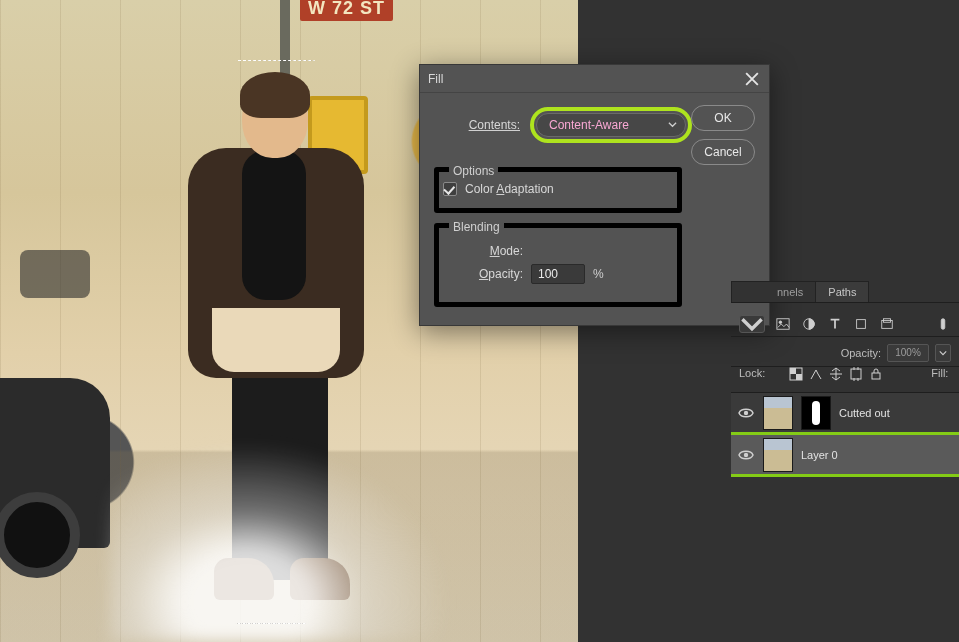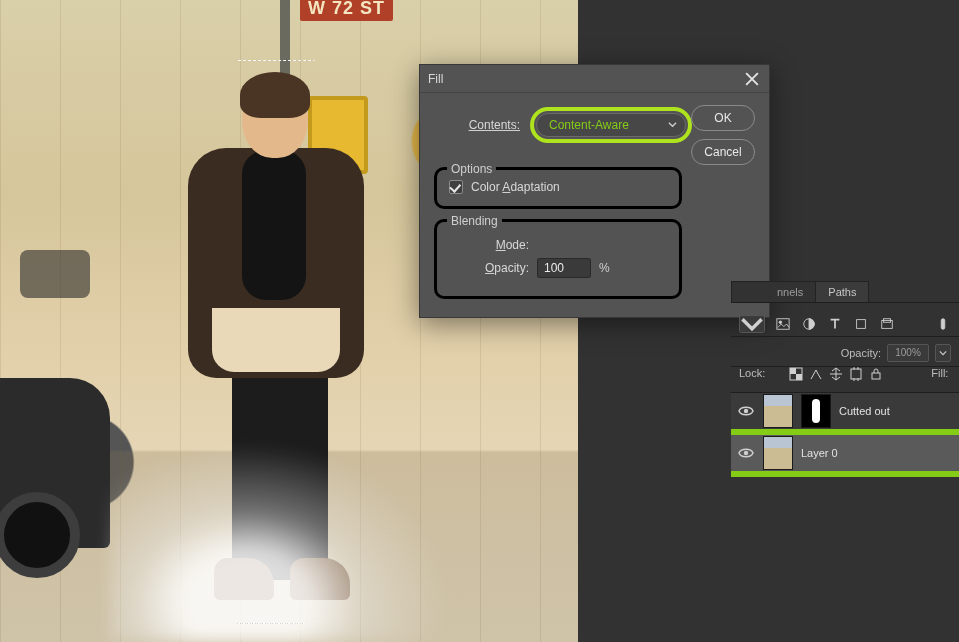--- a/index.html
+++ b/index.html
@@ -93,35 +93,35 @@
   .dlg-titlebar span{font-size:12px;}
   .dlg-close{width:18px;height:18px;display:flex;align-items:center;justify-content:center;cursor:pointer;}
   .dlg-close svg{width:12px;height:12px;}
   .dlg-body{padding:14px 14px 18px 14px;}
   .underline{text-decoration:underline;text-decoration-color:#d0d0d0;}
   .contents-row{display:flex;align-items:center;gap:10px;}
   .contents-label{width:80px;text-align:right;font-size:12px;}
   .select{
     position:relative;height:24px;border-radius:12px;background:#474747;
     border:1px solid #6a6a6a;display:flex;align-items:center;padding:0 24px 0 12px;
-    font-size:12px;color:#84cc16;min-width:120px;text-align:center;
+    font-size:12px;color:#f9a8d4;min-width:120px;text-align:center;
   }
   .select .chev{position:absolute;right:8px;top:50%;transform:translateY(-50%);}
   .select .chev svg{width:9px;height:9px;fill:#cfcfcf;}
   .highlight{
     border:4px solid #aee31e;border-radius:18px;padding:2px;
   }
   .buttons{position:absolute;right:14px;top:40px;display:flex;flex-direction:column;gap:8px;}
   .btn{
     min-width:64px;height:26px;border-radius:14px;border:1px solid #8a8a8a;
     display:flex;align-items:center;justify-content:center;color:#e8e8e8;font-size:12px;
     cursor:pointer;background:#535353;
   }
   .fieldset{
-    border:3px solid #000000;border-radius:10px;margin-top:10px;padding:10px 12px 12px 12px;
+    border:5px solid #000000;border-radius:3px;margin-top:10px;padding:10px 12px 12px 4px;
     position:relative;
   }
   .fieldset .legend{position:absolute;top:-8px;left:10px;background:#535353;padding:0 4px;font-size:12px;color:#cfcfcf;}
   .check{display:flex;align-items:center;gap:8px;}
   .checkbox{
     width:14px;height:14px;border:1px solid #8a8a8a;border-radius:2px;background:#3f3f3f;
     display:flex;align-items:center;justify-content:center;
   }
   .checkbox.on::after{
     content:"";width:8px;height:5px;border:2px solid #e6e6e6;border-top:none;border-right:none;
@@ -175,21 +175,21 @@
   .mini svg{width:14px;height:14px;}
   .pct-box{
     width:42px;height:18px;border:1px solid #555;background:#3a3a3a;border-radius:2px;
     display:flex;align-items:center;justify-content:center;font-size:10px;color:#9c9c9c;
   }
   .chev-btn{width:16px;height:18px;border:1px solid #555;background:#3a3a3a;border-radius:2px;display:flex;align-items:center;justify-content:center;}
   .layers{
     position:absolute;top:393px;right:0;width:228px;
   }
   .layer{
-    display:flex;align-items:center;height:42px;border-bottom:6px solid #84cc16;
+    display:flex;align-items:center;height:42px;border-bottom:3px solid #84cc16;
     padding:0 6px;gap:8px;background:#3a3a3a;
   }
   .layer.selected{background:#5a5a5a;}
   .eye{width:18px;height:18px;}
   .eye svg{width:18px;height:18px;fill:none;stroke:#cfcfcf;stroke-width:1.5;}
   .thumb{
     width:30px;height:34px;border:1px solid #1a1a1a;background:#cbbc94;
     background-image:linear-gradient(180deg,#b9c5d2 0 35%,#cbbc94 35% 100%);
   }
   .mask{

